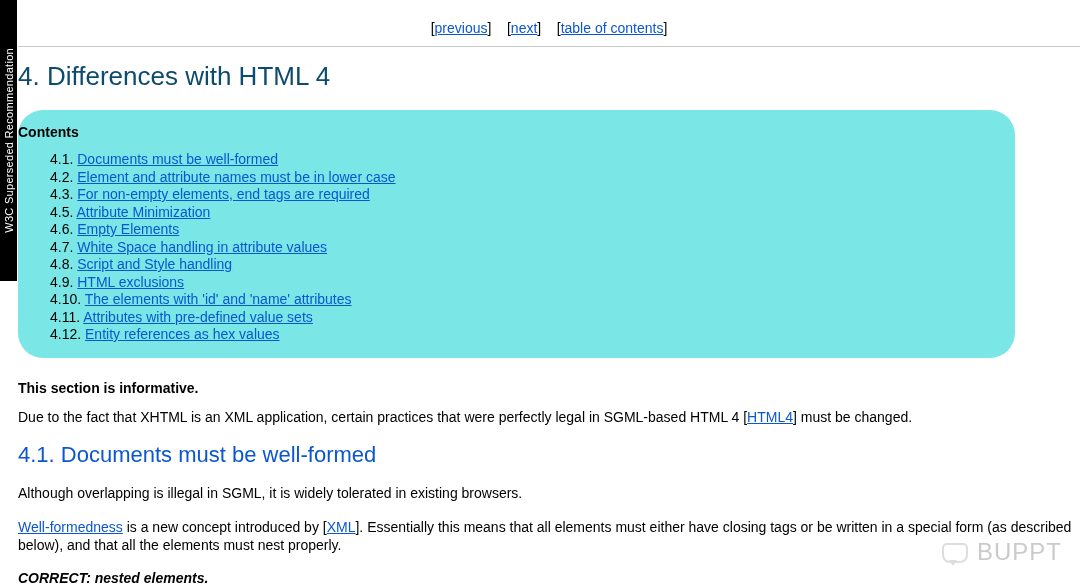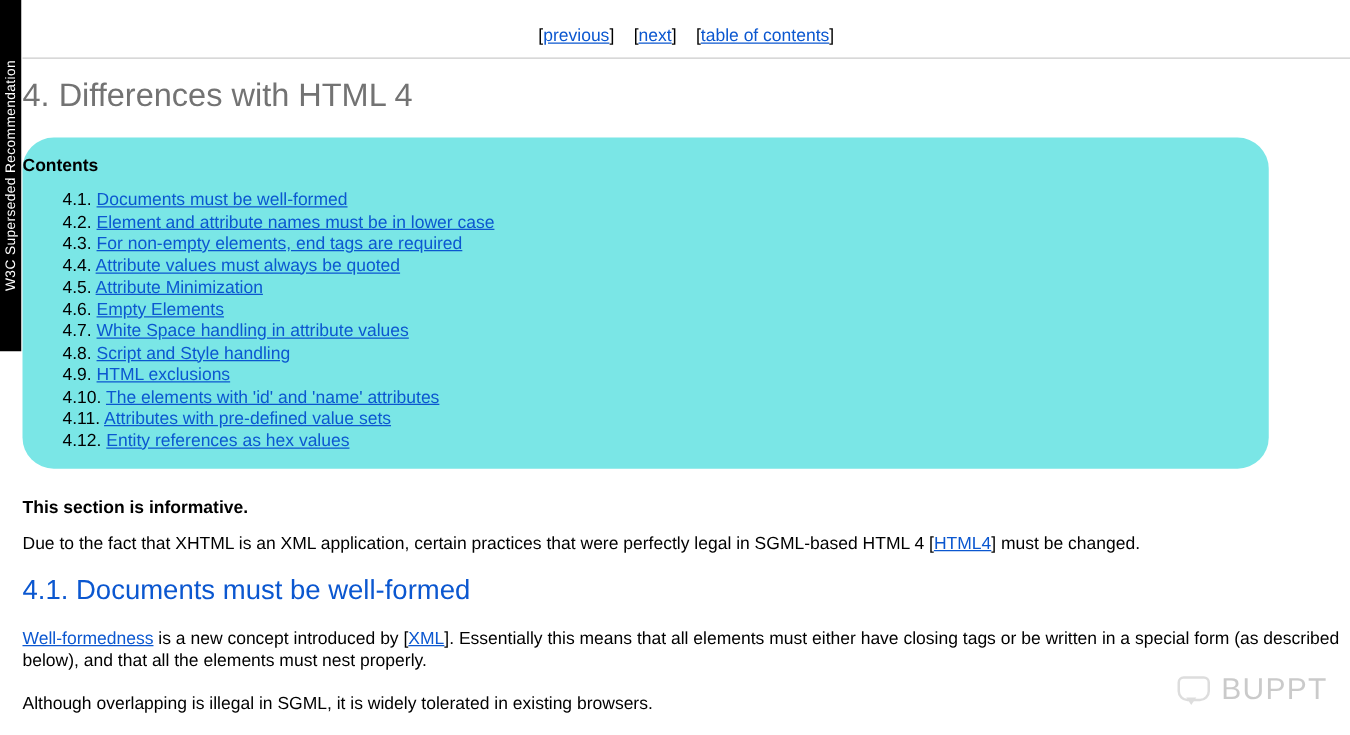--- a/index.html
+++ b/index.html
@@ -42,21 +42,21 @@
     .topnav .bracket { color: #000; }
 
     hr.toprule {
       border: none;
       border-top: 1px solid #ccc;
       margin: 0 0 0 0;
     }
 
     
     h1.title {
-      color: #737373;
+      color: #0c4a6e;
       font-size: 26px;
       font-weight: 400;
       margin: 14px 0 18px 0;
     }
 
     
     .toc {
       background: #7ce6e8; 
       background: #6ce6e1;
       background: #76e6e3;
@@ -108,21 +108,21 @@
       font-weight: 700;
       margin-bottom: 8px;
     }
 
     
     .watermark {
       position: absolute;
       right: 18px;
       bottom: 22px;
       display: flex;
-      align-items: flex-start;
+      align-items: flex-end;
       gap: 8px;
       opacity: 0.28;
       color: #444;
       font-family: Arial, sans-serif;
       font-weight: 500;
       letter-spacing: 1px;
       font-size: 24px;
       z-index: 10;
     }
     .watermark .wm-icon {
@@ -168,45 +168,44 @@
   <hr class="toprule">
 
   <h1 class="title">4. Differences with HTML 4</h1>
 
   <div class="toc">
     <div class="toc-heading">Contents</div>
     <ol>
       <li><span class="num">4.1.</span> <a href="#">Documents must be well-formed</a></li>
       <li><span class="num">4.2.</span> <a href="#">Element and attribute names must be in lower case</a></li>
       <li><span class="num">4.3.</span> <a href="#">For non-empty elements, end tags are required</a></li>
-      <li><span class="num">4.4.</span> <a href="#">Attribute values must always be quoted</a></li>
       <li><span class="num">4.5.</span> <a href="#">Attribute Minimization</a></li>
       <li><span class="num">4.6.</span> <a href="#">Empty Elements</a></li>
       <li><span class="num">4.7.</span> <a href="#">White Space handling in attribute values</a></li>
       <li><span class="num">4.8.</span> <a href="#">Script and Style handling</a></li>
       <li><span class="num">4.9.</span> <a href="#">HTML exclusions</a></li>
       <li><span class="num">4.10.</span> <a href="#">The elements with 'id' and 'name' attributes</a></li>
       <li><span class="num">4.11.</span> <a href="#">Attributes with pre-defined value sets</a></li>
       <li><span class="num">4.12.</span> <a href="#">Entity references as hex values</a></li>
     </ol>
   </div>
 
   <p class="informative">This section is informative.</p>
 
   <p class="body-text">
     <span>Due to the fact that XHTML is an XML application, certain practices that were perfectly legal in SGML-based HTML 4 [</span><a href="#">HTML4</a><span>] must be changed.</span>
   </p>
 
   <h2 class="subtitle">4.1. Documents must be well-formed</h2>
 
+  <p class="body-text">Although overlapping is illegal in SGML, it is widely tolerated in existing browsers.</p>
+
   <p class="body-text">
     <a href="#">Well-formedness</a><span> is a new concept introduced by [</span><a href="#">XML</a><span>]. Essentially this means that all elements must either have closing tags or be written in a special form (as described below), and that all the elements must nest properly.</span>
   </p>
-
-  <p class="body-text">Although overlapping is illegal in SGML, it is widely tolerated in existing browsers.</p>
 
   <p class="correct-label">CORRECT: nested elements.</p>
 
 </div>
 
 <div class="watermark">
   <div class="wm-icon"></div>
   <span>BUPPT</span>
 </div>
 

